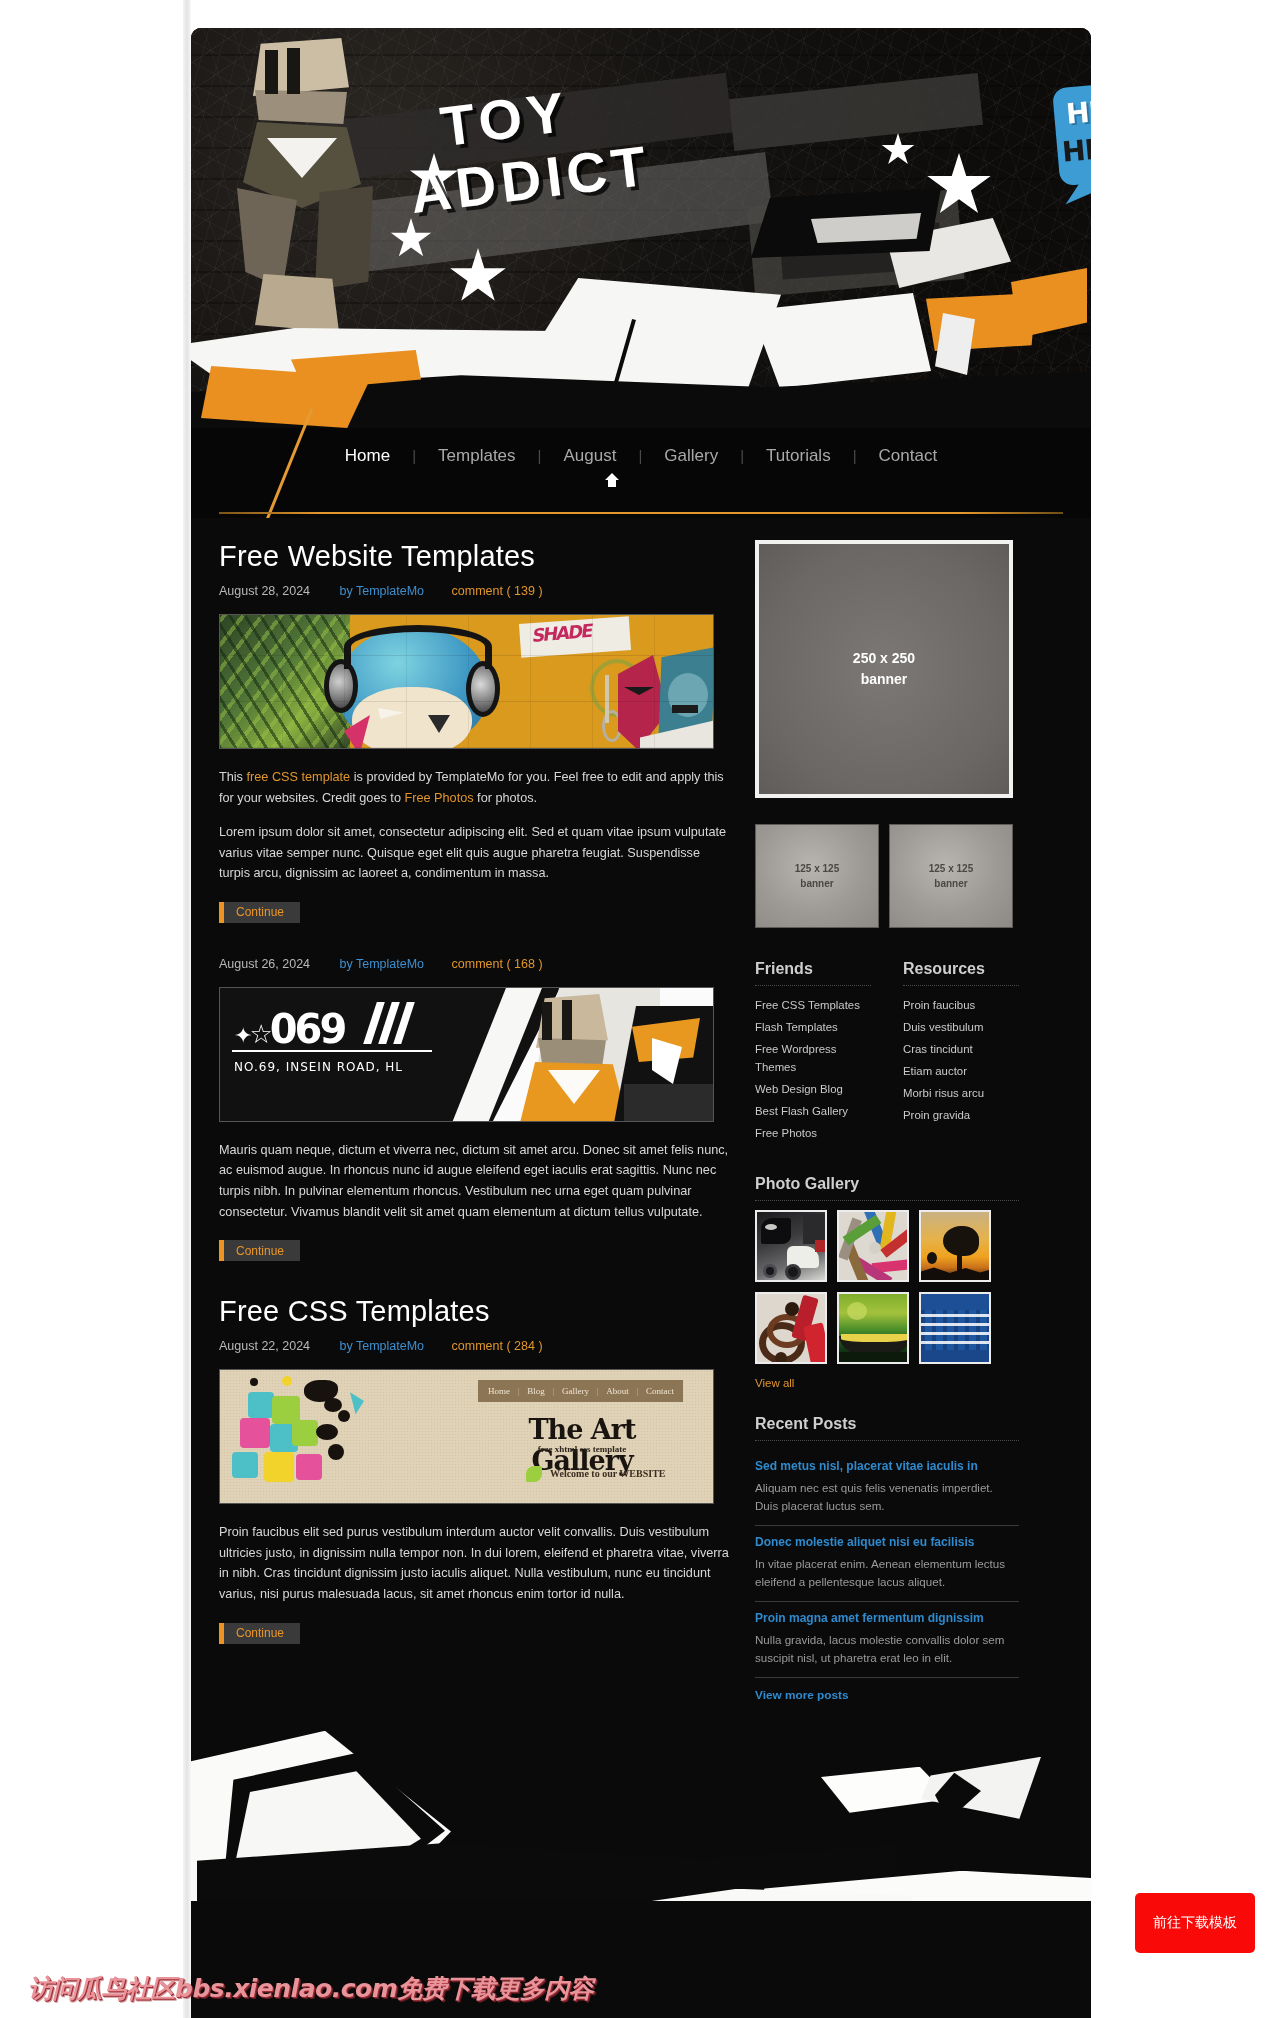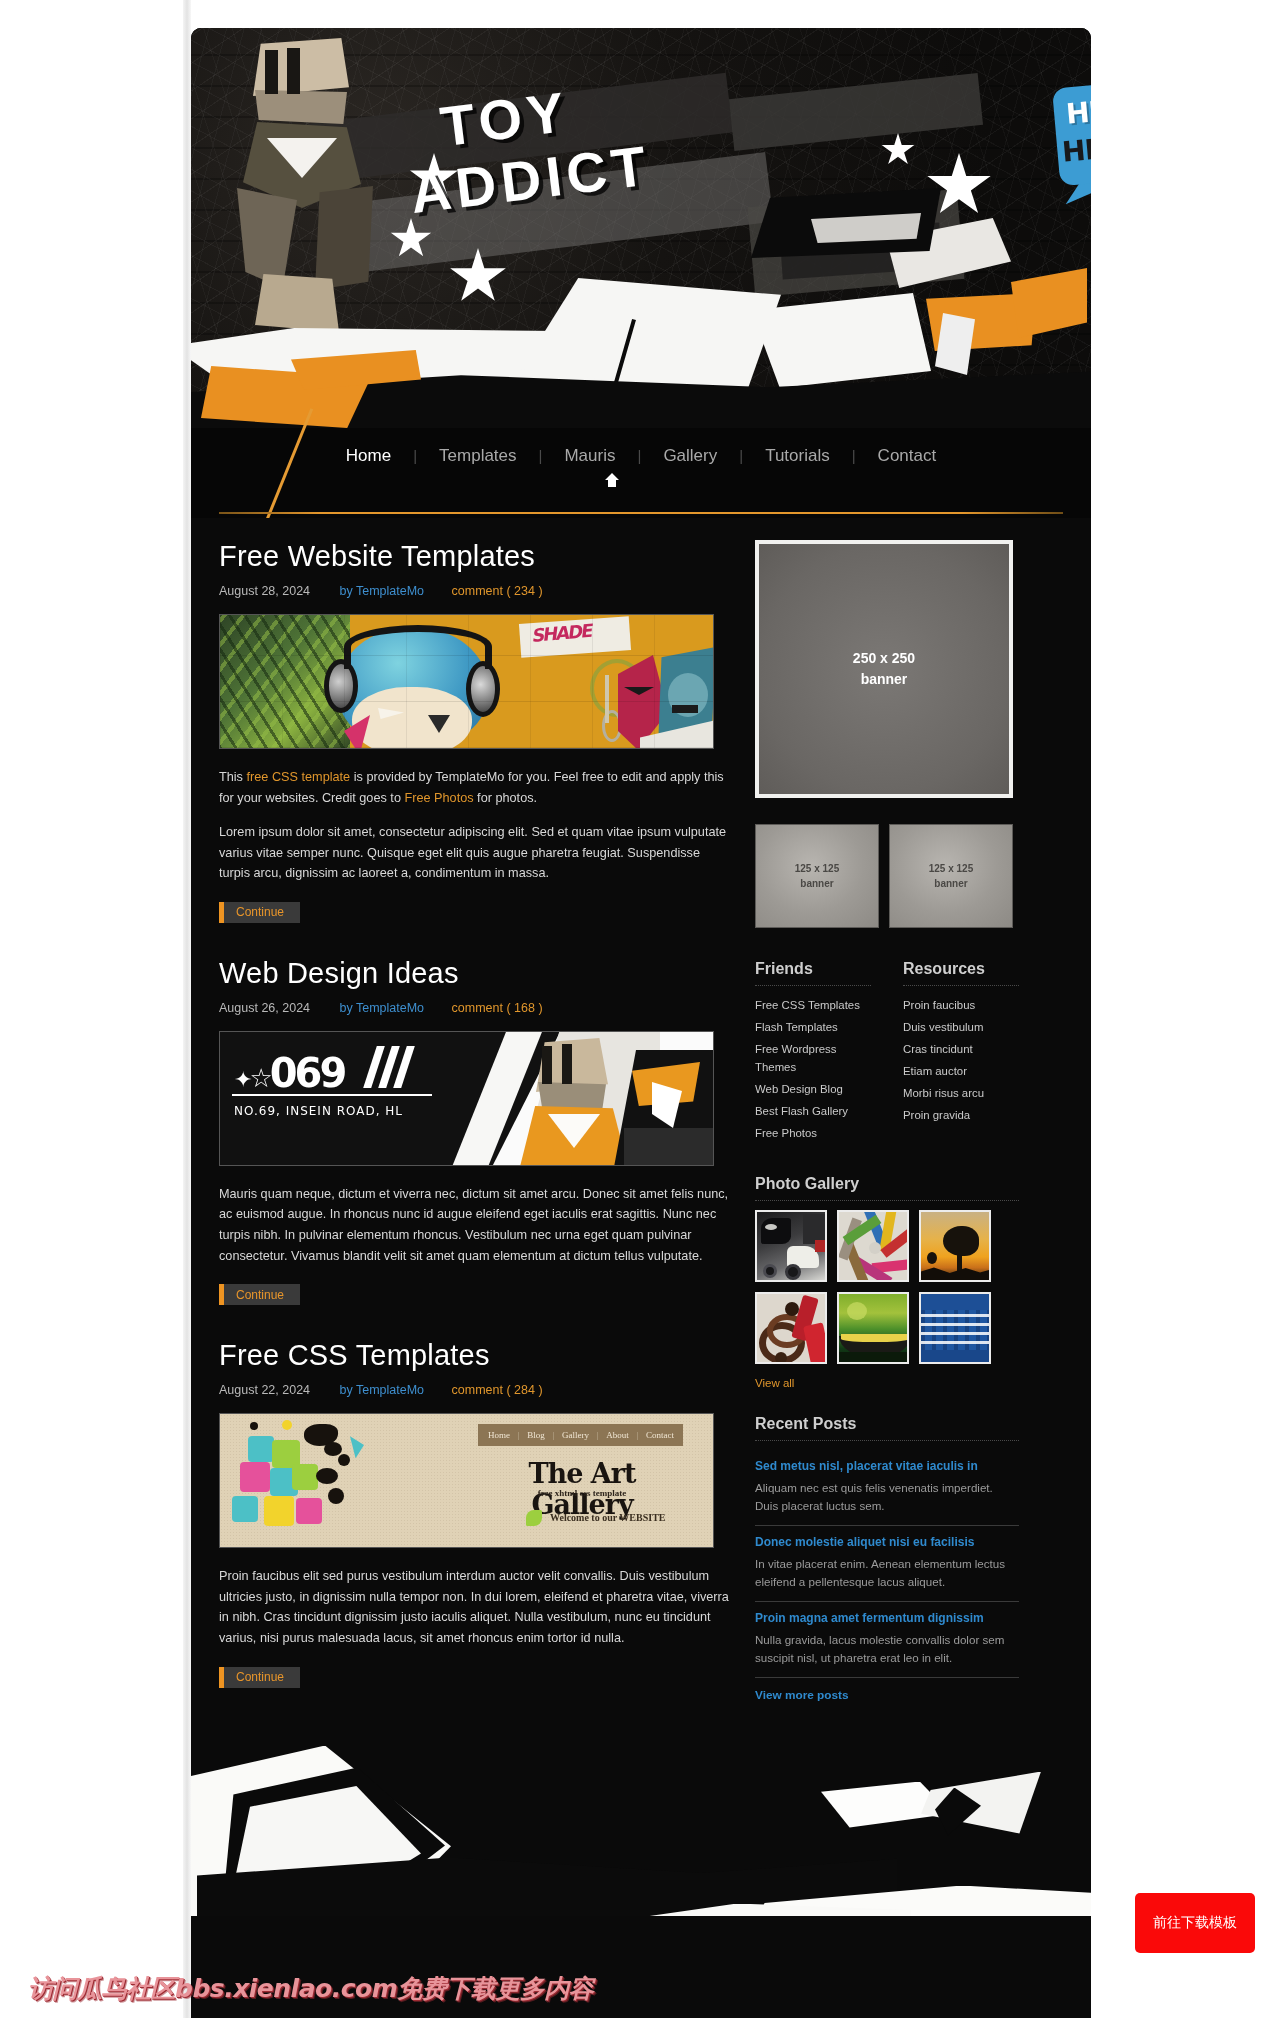--- a/index.html
+++ b/index.html
@@ -324,21 +324,21 @@
       <div class="art-orange" style="left:100px;top:322px;width:130px;height:40px;clip-path:polygon(0 24%,96% 0,100% 74%,10% 100%);"></div>
     </div>
 
     <div class="nav-wrap">
       <div class="nav-slash"></div>
       <div class="nav">
         <a href="#" class="active">Home</a>
         <span class="sep">|</span>
         <a href="#">Templates</a>
         <span class="sep">|</span>
-        <a href="#">Mauris</a>
+        <a href="#">August</a>
         <span class="sep">|</span>
         <a href="#">Gallery</a>
         <span class="sep">|</span>
         <a href="#">Tutorials</a>
         <span class="sep">|</span>
         <a href="#">Contact</a>
       </div>
       <div class="home-marker" style="left:421px;top:44px;">
         <svg viewBox="0 0 16 16" width="16" height="16">
             <polygon points="8,1 15,8 12,8 12,15 4,15 4,8 1,8" fill="#ffffff"></polygon>
@@ -349,21 +349,21 @@
 
     <div class="content">
 
       <div class="col-main">
 
         <article>
           <h2 class="post-title">Free Website Templates</h2>
           <div class="meta">
             <span class="date">August 28, 2024</span>
             <span class="by"><span>by</span> <span>TemplateMo</span></span>
-            <span class="cm"><span>comment</span> <span>( 234 )</span></span>
+            <span class="cm"><span>comment</span> <span>( 139 )</span></span>
           </div>
           <div class="post-img">
             <div style="position:absolute;inset:0;background:#d99a1e;"></div>
             <div style="position:absolute;left:0;top:0;width:130px;height:135px;background:
               linear-gradient(135deg,#2e4426 0%,#4e7336 40%,#89b03f 70%,#2f4425 100%);"></div>
             <div style="position:absolute;left:0;top:0;width:130px;height:135px;background-image:
               repeating-linear-gradient(58deg, rgba(20,40,15,.55) 0 3px, transparent 3px 13px),
               repeating-linear-gradient(-52deg, rgba(150,190,70,.5) 0 4px, transparent 4px 15px);"></div>
             <div style="position:absolute;left:118px;top:12px;width:150px;height:120px;border-radius:50% 50% 44% 44%;background:radial-gradient(ellipse at 40% 30%,#7fd3e0,#3f99c4 55%,#2a6f9b);"></div>
             <div style="position:absolute;left:132px;top:72px;width:120px;height:70px;border-radius:46% 46% 50% 50%;background:#f1e4cc;"></div>
@@ -387,21 +387,20 @@
             <div style="position:absolute;inset:0;background-image:
               repeating-linear-gradient(0deg, rgba(0,0,0,.10) 0 1px, transparent 1px 46px),
               repeating-linear-gradient(90deg, rgba(0,0,0,.07) 0 1px, transparent 1px 62px);"></div>
           </div>
           <p class="body">This <a href="#">free CSS template</a> is provided by TemplateMo for you. Feel free to edit and apply this for your websites. Credit goes to <a href="#">Free Photos</a> for photos.</p>
           <p class="body">Lorem ipsum dolor sit amet, consectetur adipiscing elit. Sed et quam vitae ipsum vulputate varius vitae semper nunc. Quisque eget elit quis augue pharetra feugiat. Suspendisse turpis arcu, dignissim ac laoreet a, condimentum in massa.</p>
           <a href="#" class="btn-continue">Continue</a>
         </article>
 
         <article style="margin-top:34px;">
-          <h2 class="post-title">Web Design Ideas</h2>
           <div class="meta">
             <span class="date">August 26, 2024</span>
             <span class="by"><span>by</span> <span>TemplateMo</span></span>
             <span class="cm"><span>comment</span> <span>( 168 )</span></span>
           </div>
           <div class="post-img" style="background:#fff;">
             <div style="position:absolute;inset:0;background:#fbfbfb;"></div>
             <div style="position:absolute;left:0;top:0;width:340px;height:135px;background:#111;clip-path:polygon(0 0,100% 0,80% 100%,0 100%);"></div>
             <div style="position:absolute;left:14px;top:18px;color:#fff;font-weight:bold;font-size:40px;font-family:'DejaVu Sans',sans-serif;letter-spacing:-3px;">
               <span style="font-size:22px;">✦</span><span style="font-size:26px;">☆</span>069

